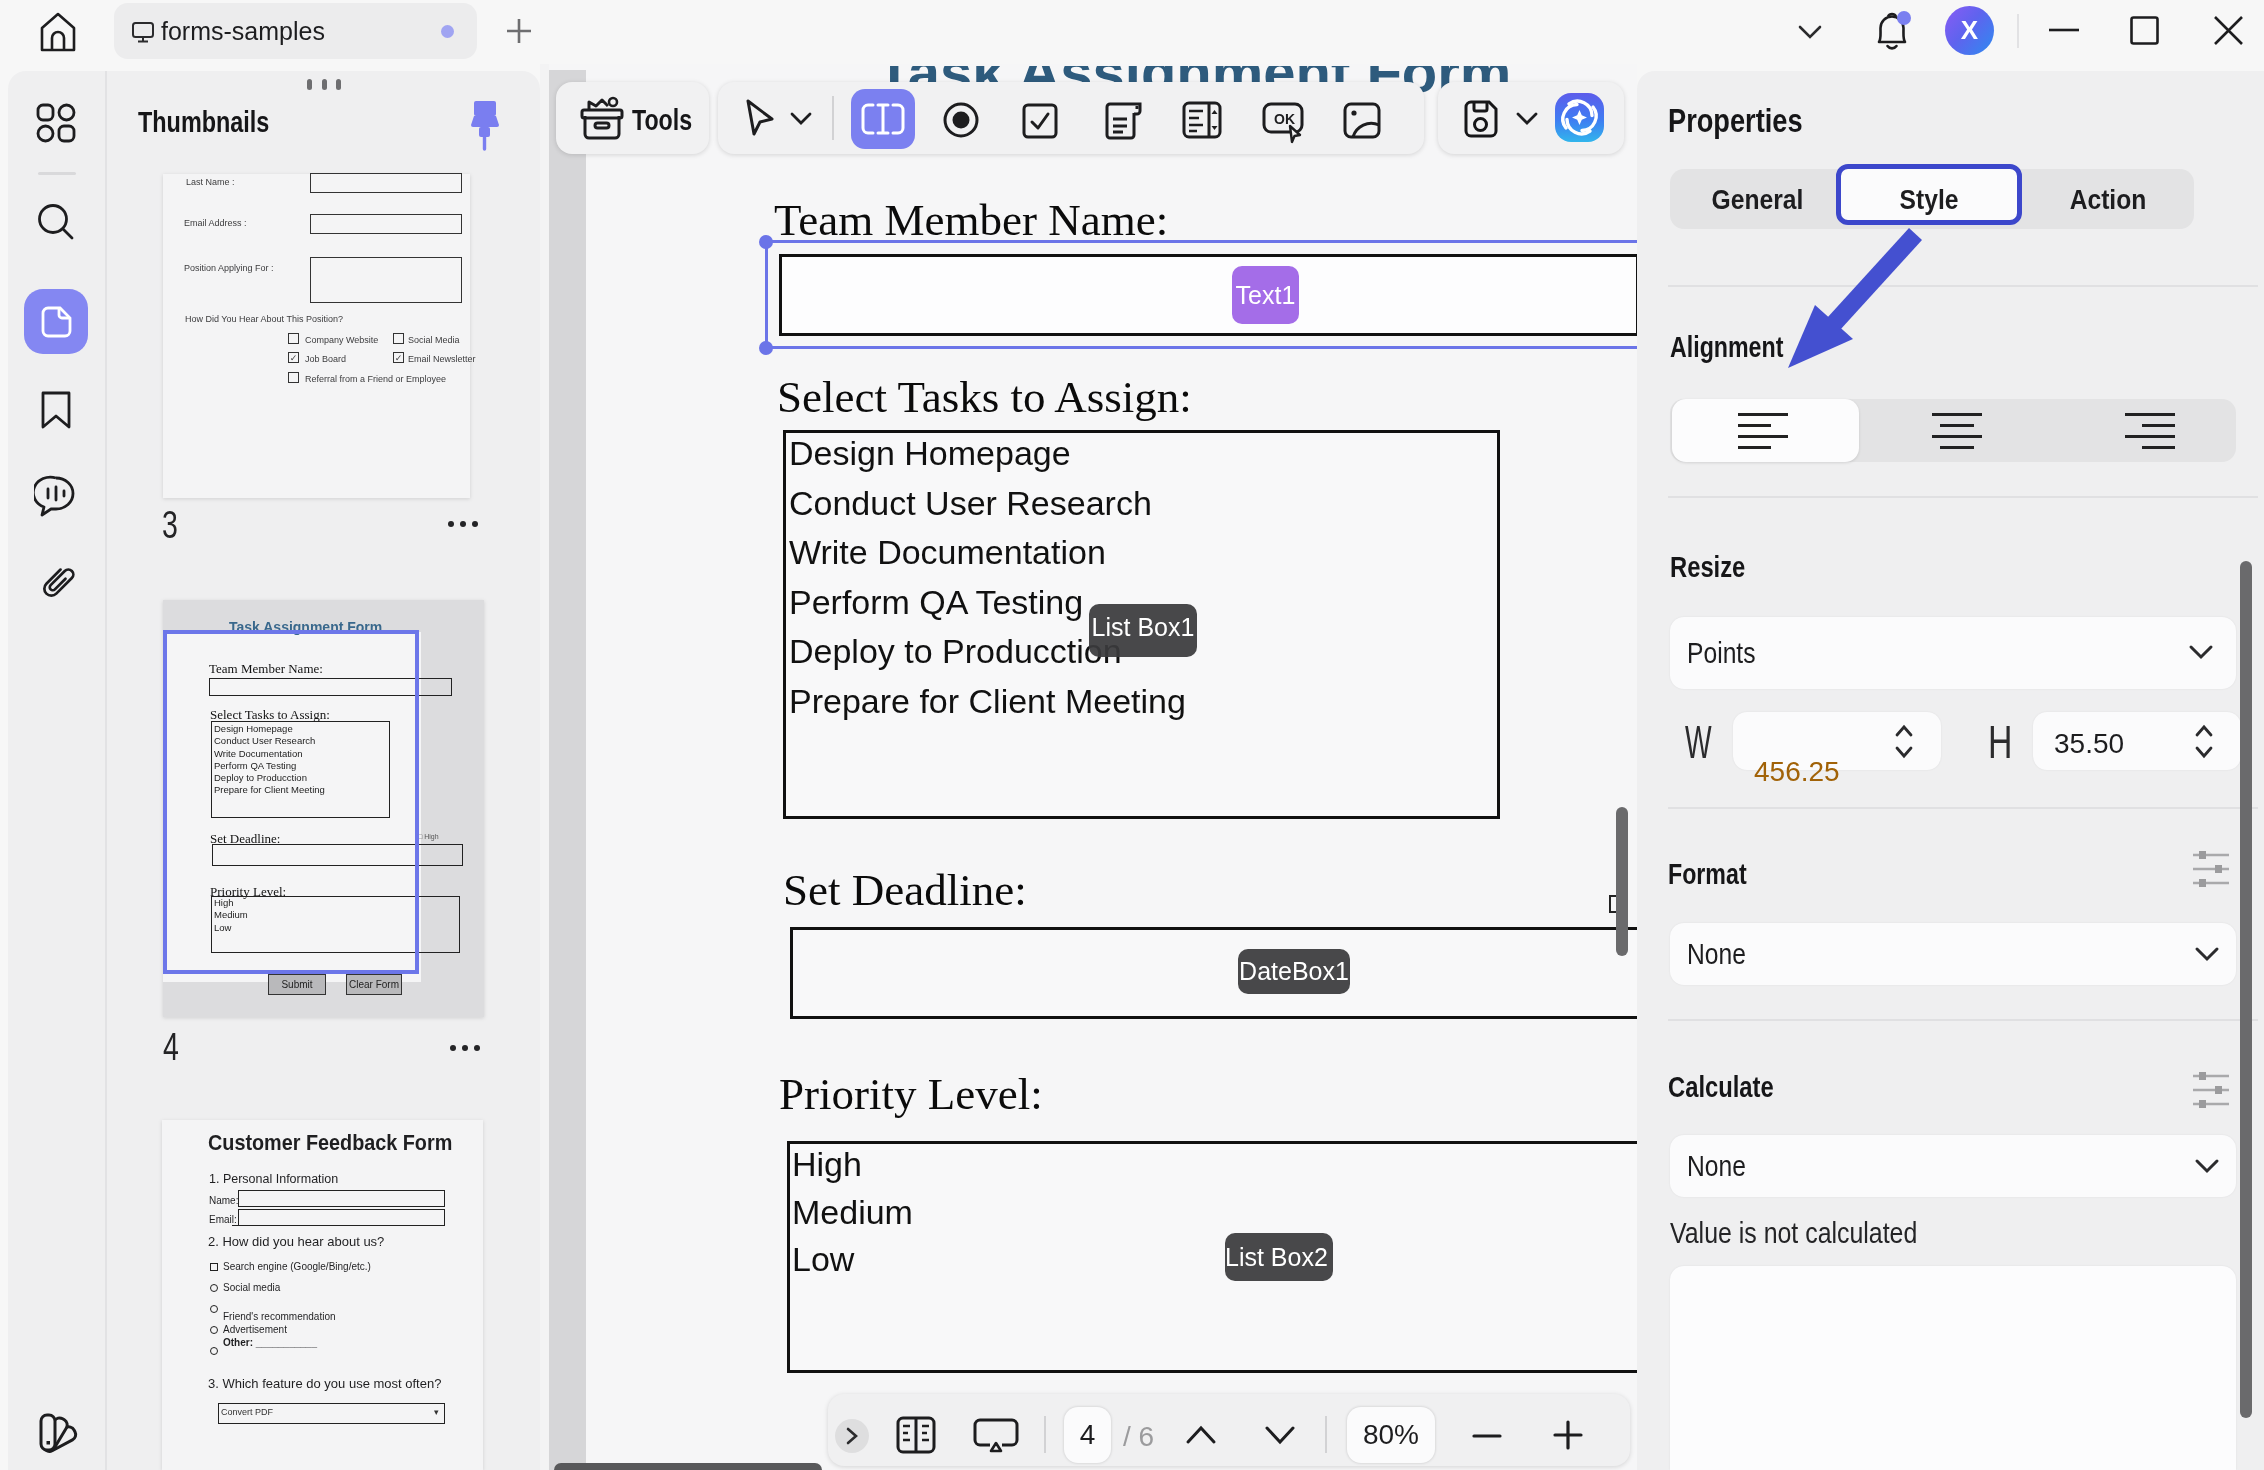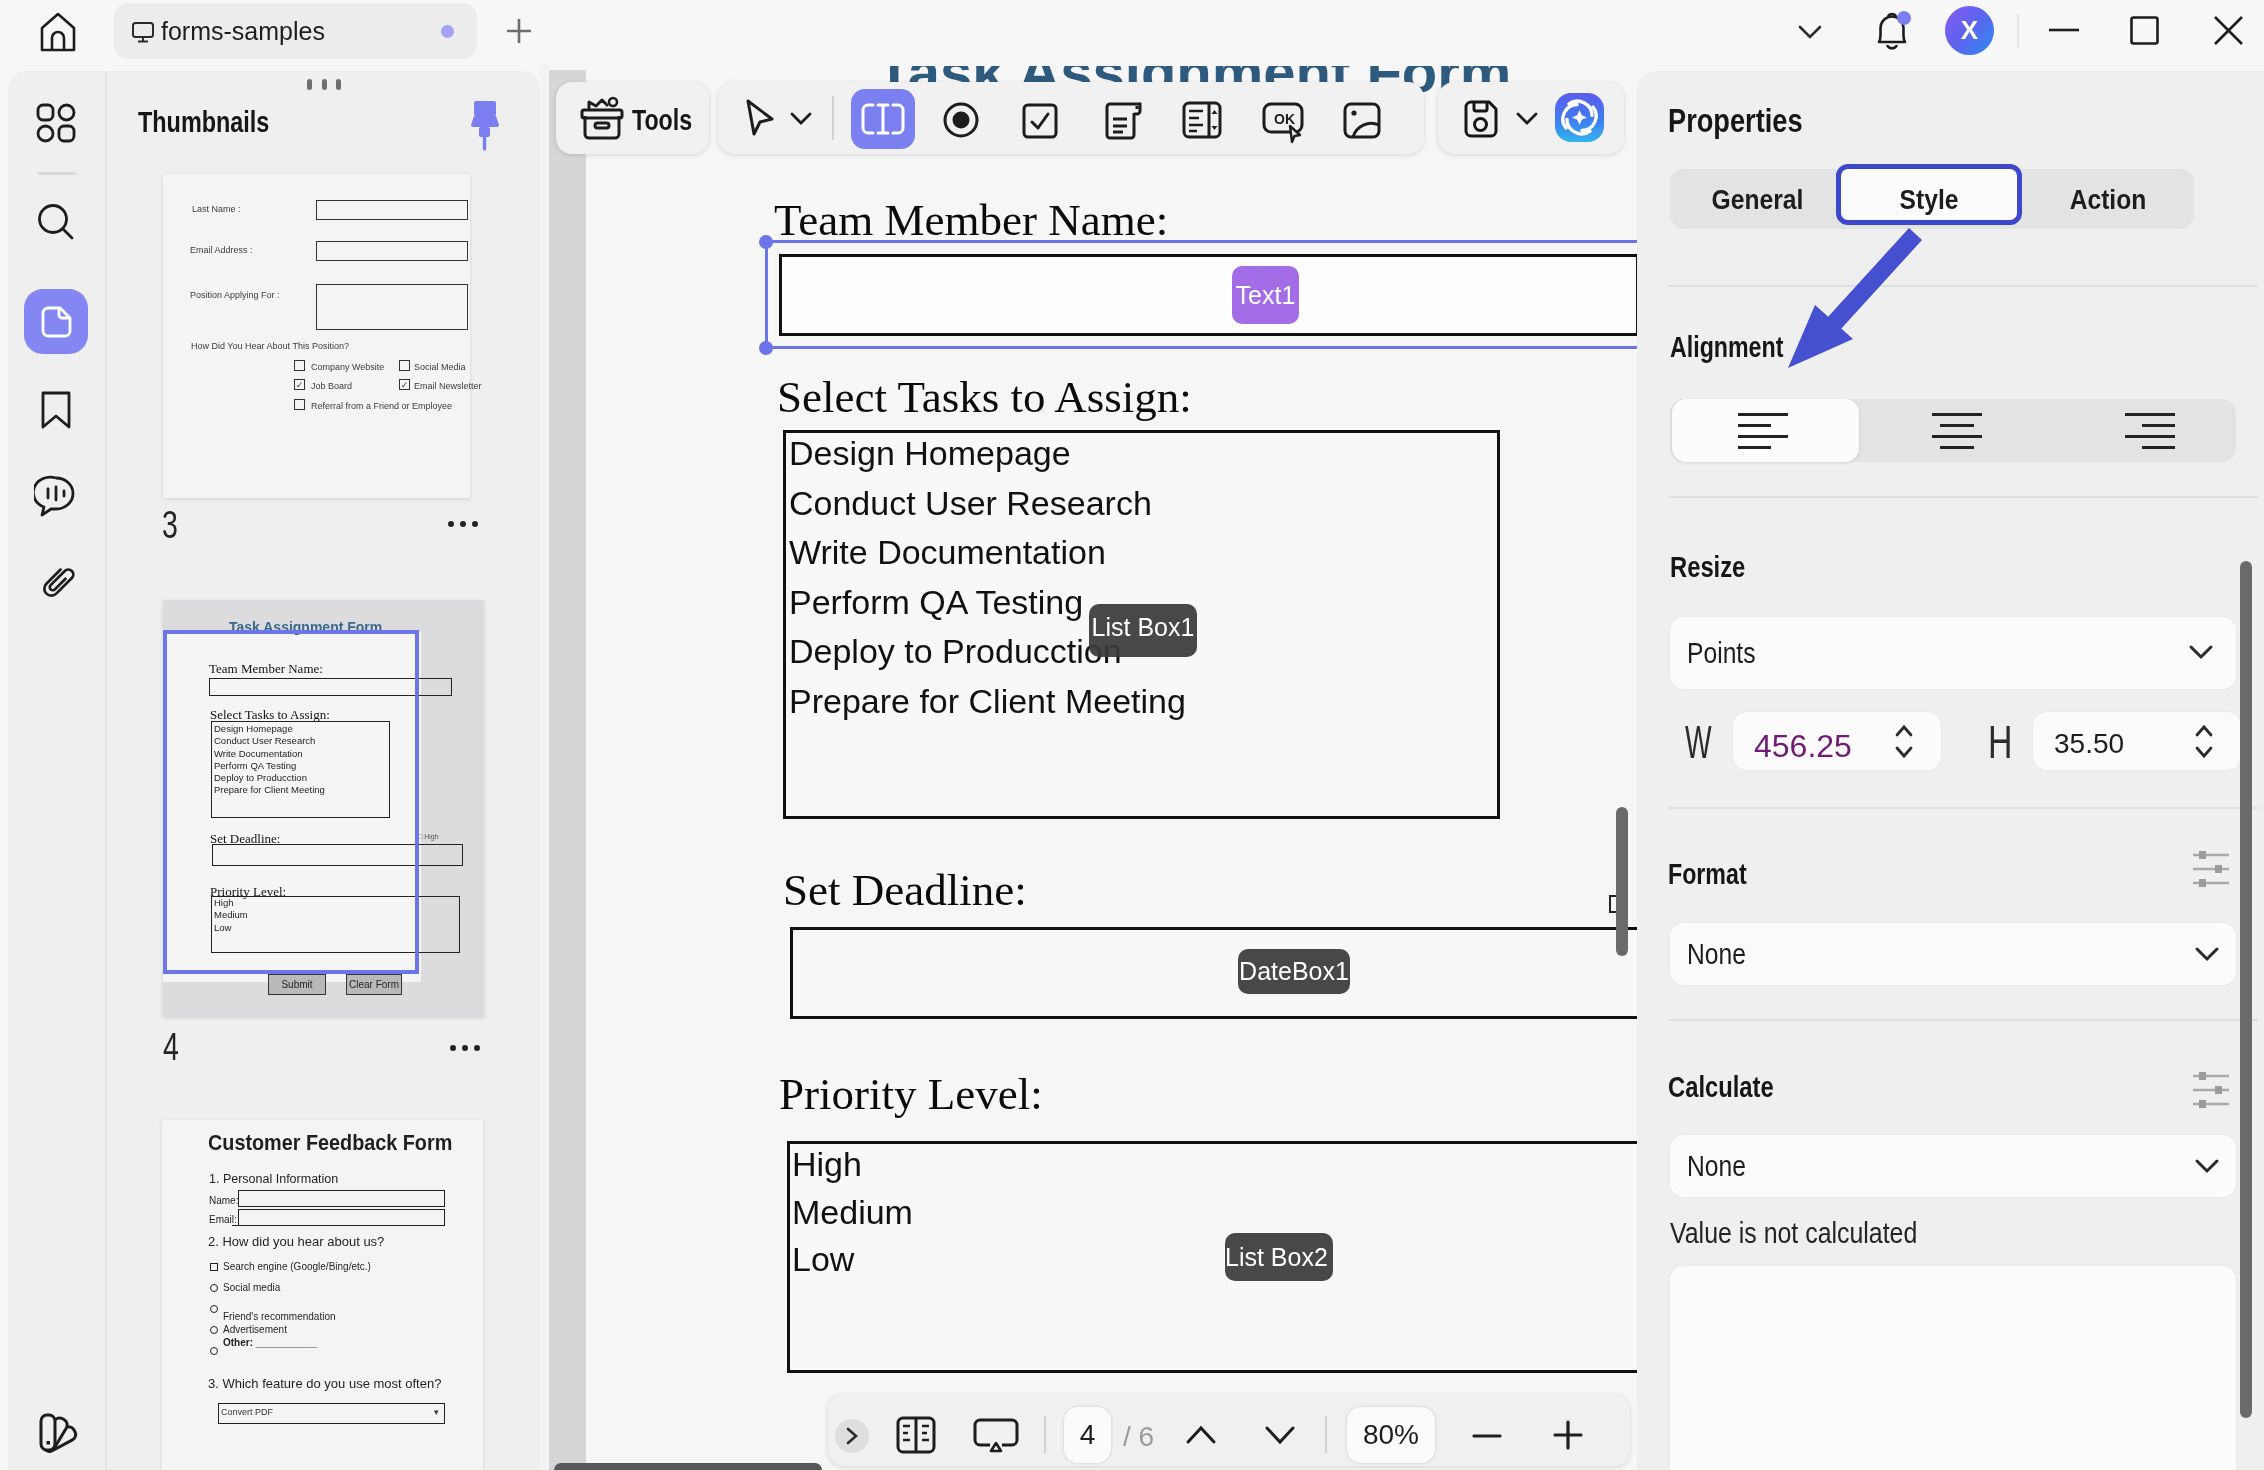--- a/index.html
+++ b/index.html
@@ -261,21 +261,21 @@
 </div>
 <div class="abs" style="left:138px;top:105px;font-size:30px;font-weight:bold;color:#161618;transform:scaleX(0.78);transform-origin:0 0;">Thumbnails</div>
 <svg class="abs" style="left:468px;top:98px" width="34" height="54" viewBox="0 0 34 54">
   <rect x="6" y="3" width="22" height="15" rx="2" fill="#7a7ef0"></rect>
   <path d="M6 18 L28 18 L31 27 a2 2 0 0 1 -2 2 L5 29 a2 2 0 0 1 -2 -2 Z" fill="#7a7ef0"></path>
   <rect x="11" y="29" width="11" height="10" rx="2" fill="#7a7ef0"></rect>
   <path d="M16.5 39 L16.5 51" stroke="#7a7ef0" stroke-width="3.4" stroke-linecap="round"></path>
 </svg>
 
 <div class="abs" style="left:163px;top:174px;width:307px;height:324px;background:#f4f4f5;box-shadow:0 1px 4px rgba(0,0,0,0.13);"></div>
-<div class="abs" style="left:163px;top:174px;width:307px;height:324px;font-size:9px;color:#3c3c3e;white-space:nowrap;margin-top:27px;">
+<div class="abs" style="left:157px;top:174px;width:307px;height:324px;font-size:9px;color:#3c3c3e;white-space:nowrap;">
   <div class="abs" style="left:29px;top:3px;">Last Name :</div>
   <div class="abs" style="left:153px;top:-1px;width:152px;height:20px;border:1.6px solid #333;"></div>
   <div class="abs" style="left:27px;top:44px;">Email Address :</div>
   <div class="abs" style="left:153px;top:40px;width:152px;height:20px;border:1.6px solid #333;"></div>
   <div class="abs" style="left:27px;top:89px;">Position Applying For :</div>
   <div class="abs" style="left:153px;top:83px;width:152px;height:46px;border:1.6px solid #333;"></div>
   <div class="abs" style="left:28px;top:140px;">How Did You Hear About This Position?</div>
   <div class="abs" style="left:131px;top:159px;width:11px;height:11px;border:1.6px solid #333;"></div>
   <div class="abs" style="left:148px;top:161px;">Company Website</div>
   <div class="abs" style="left:236px;top:159px;width:11px;height:11px;border:1.6px solid #333;"></div>
@@ -380,21 +380,21 @@
 <div class="abs" style="left:1670px;top:551px;font-size:29px;font-weight:bold;color:#161618;transform:scaleX(0.82);transform-origin:0 0;">Resize</div>
 
 <div class="abs" style="left:1670px;top:617px;width:566px;height:72px;background:#fbfbfc;border-radius:14px;box-shadow:0 0 2px rgba(0,0,0,0.08);"></div>
 <div class="abs" style="left:1687px;top:637px;font-size:29px;color:#1d1d1f;transform:scaleX(0.85);transform-origin:0 0;">Points</div>
 <svg class="abs" style="left:2188px;top:644px" width="26" height="17" viewBox="0 0 26 17">
   <path d="M3 3 L13 13 L23 3" fill="none" stroke="#2b2b2d" stroke-width="3" stroke-linecap="round"></path>
 </svg>
 
 <div class="abs" style="left:1685px;top:714px;font-size:47px;font-weight:400;color:#2b2b2d;transform:scaleX(0.6);transform-origin:0 0;">W</div>
 <div class="abs" style="left:1733px;top:712px;width:208px;height:58px;background:#fbfbfc;border-radius:14px;box-shadow:0 0 2px rgba(0,0,0,0.08);"></div>
-<div class="abs" style="left:1754px;top:728px;font-size:32px;color:#701a75;">456.25</div>
+<div class="abs" style="left:1754px;top:756px;font-size:28px;color:#a16207;">456.25</div>
 <svg class="abs" style="left:1894px;top:723px" width="20" height="37" viewBox="0 0 20 37">
   <path d="M3 12 L10 4 L17 12" fill="none" stroke="#2b2b2d" stroke-width="2.8" stroke-linecap="round"></path>
   <path d="M3 25 L10 33 L17 25" fill="none" stroke="#2b2b2d" stroke-width="2.8" stroke-linecap="round"></path>
 </svg>
 <div class="abs" style="left:1988px;top:714px;font-size:47px;font-weight:400;color:#2b2b2d;transform:scaleX(0.72);transform-origin:0 0;">H</div>
 <div class="abs" style="left:2033px;top:712px;width:208px;height:58px;background:#fbfbfc;border-radius:14px;box-shadow:0 0 2px rgba(0,0,0,0.08);"></div>
 <div class="abs" style="left:2054px;top:728px;font-size:28px;color:#1d1d1f;">35.50</div>
 <svg class="abs" style="left:2194px;top:723px" width="20" height="37" viewBox="0 0 20 37">
   <path d="M3 12 L10 4 L17 12" fill="none" stroke="#2b2b2d" stroke-width="2.8" stroke-linecap="round"></path>
   <path d="M3 25 L10 33 L17 25" fill="none" stroke="#2b2b2d" stroke-width="2.8" stroke-linecap="round"></path>

